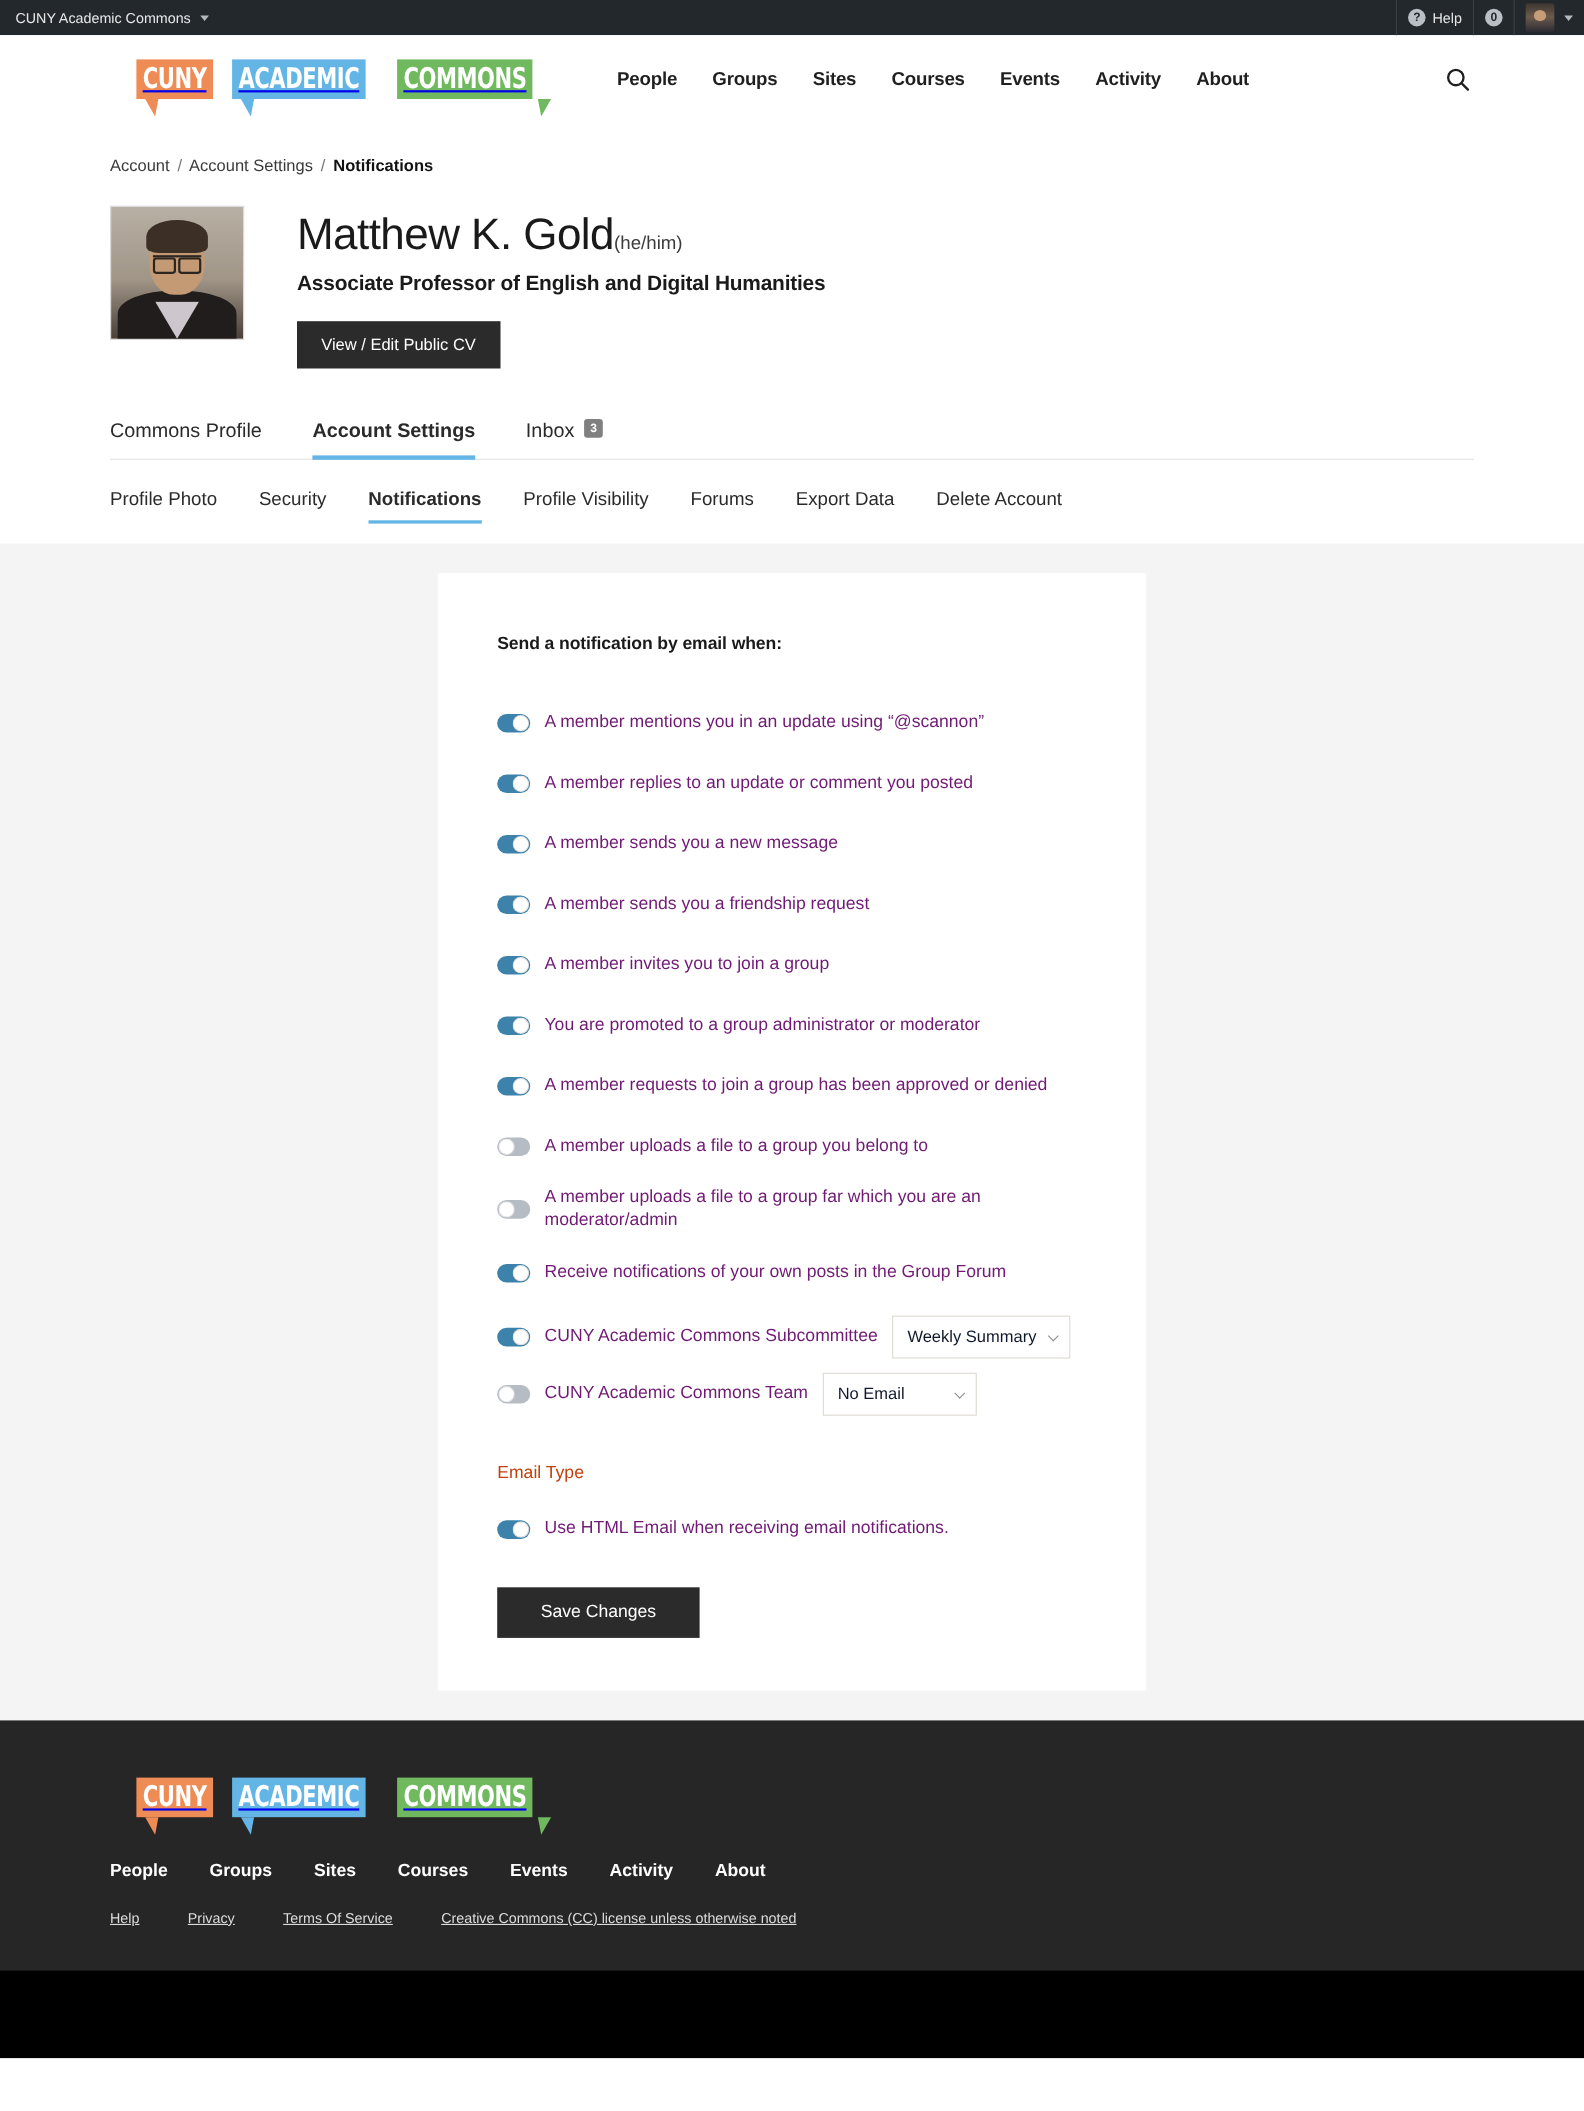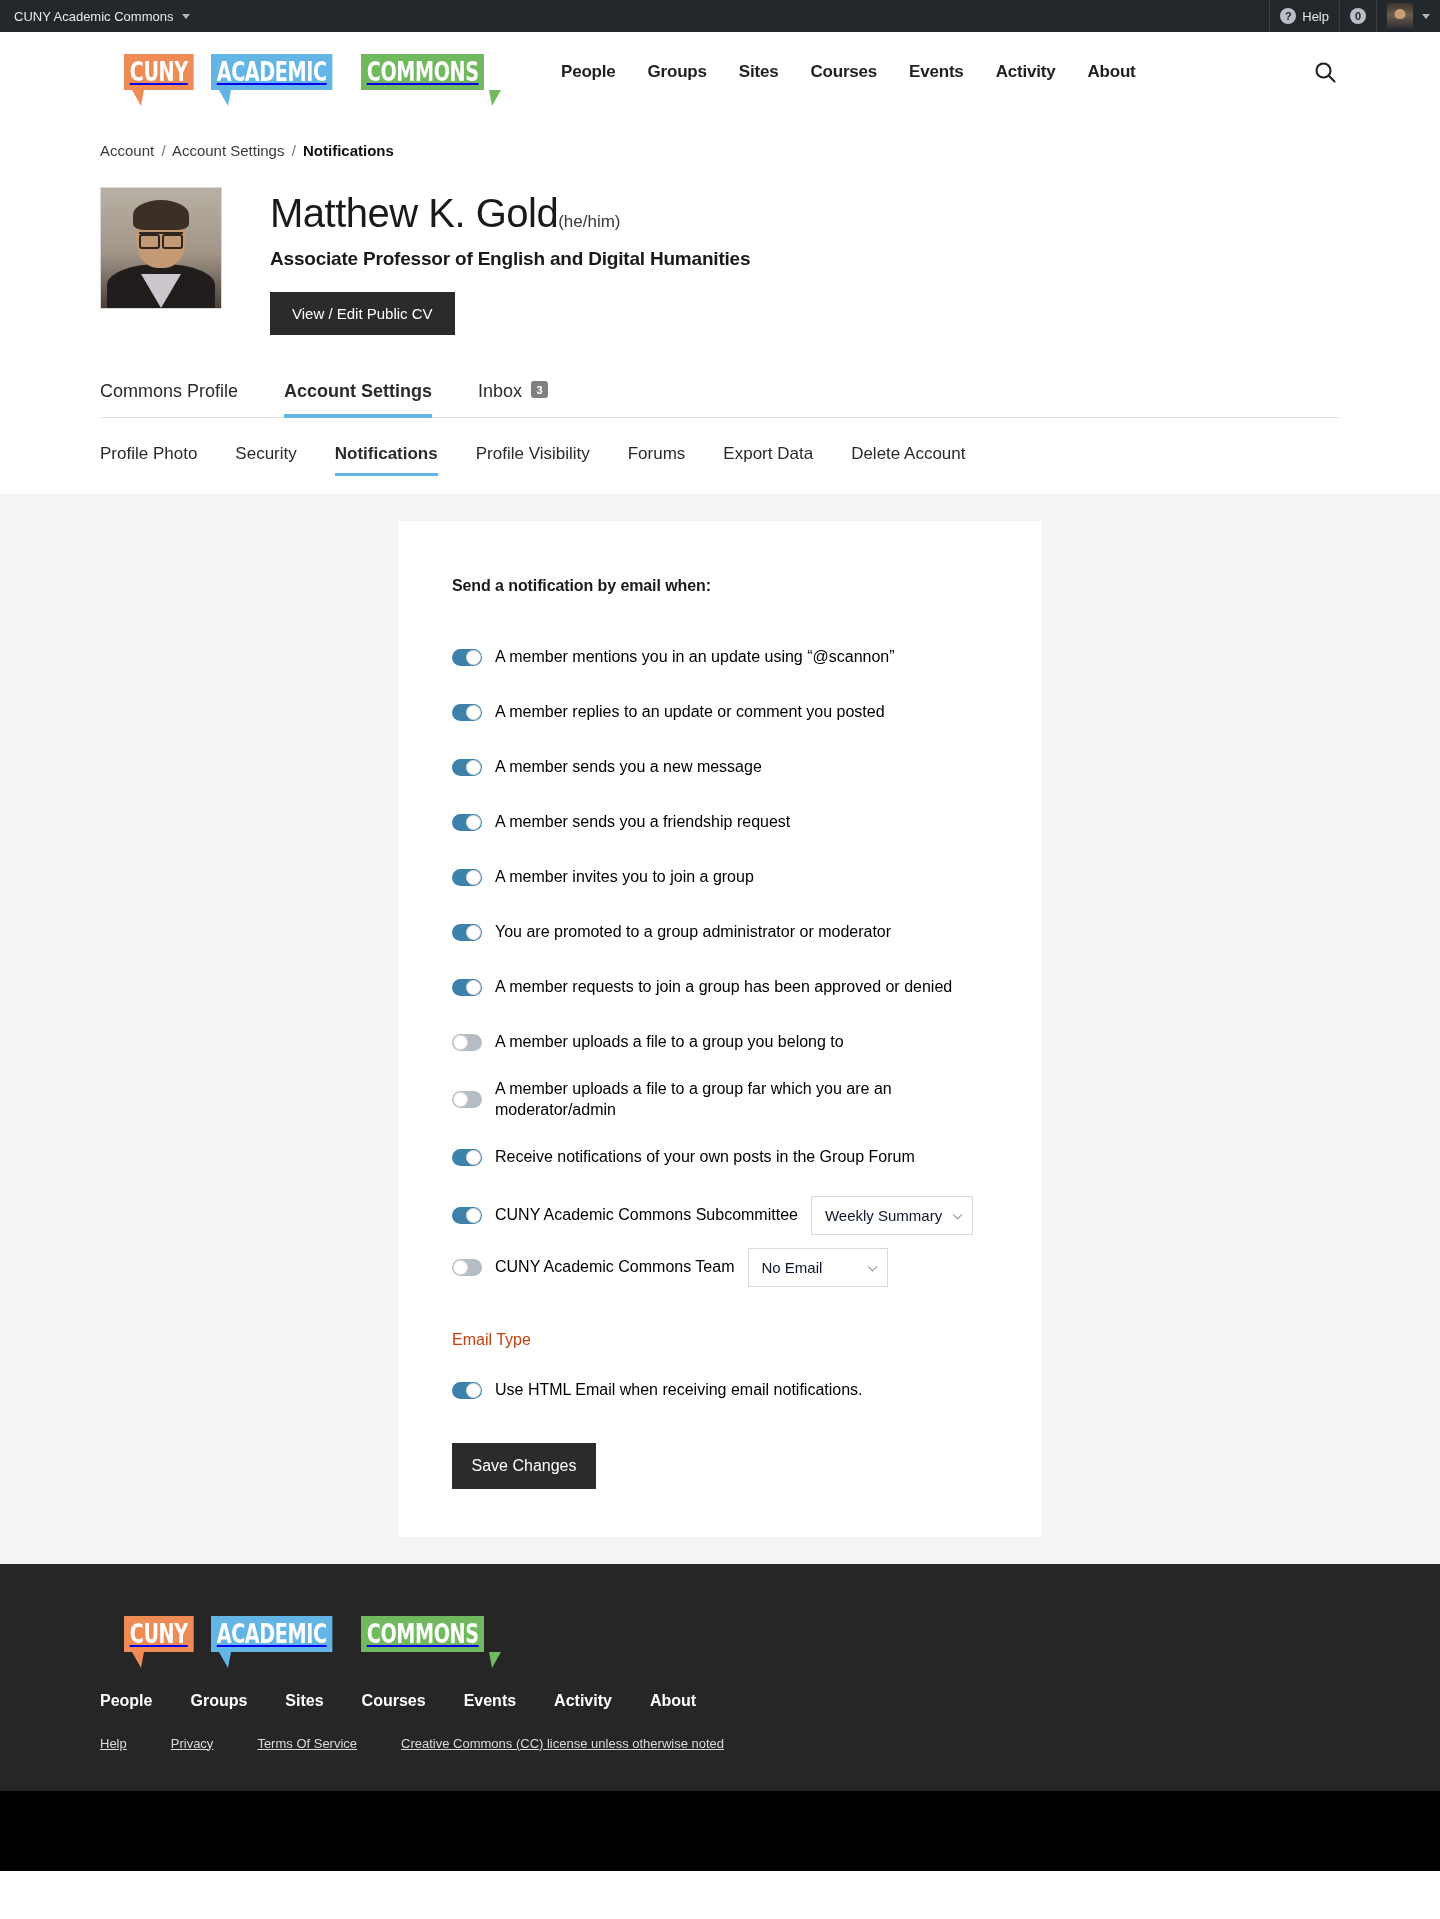--- a/index.html
+++ b/index.html
@@ -237,21 +237,21 @@
   .section-title {
     font-size: 16px; font-weight: bold; color: #1a1a1a;
     margin-bottom: 44px; letter-spacing: -0.1px;
   }
   .opt-row {
     display: flex; align-items: center;
     gap: 13px;
     min-height: 36px;
     margin-bottom: 0;
   }
-  .opt-label { font-size: 16px; color: #000000; line-height: 1.3; }
+  .opt-label { font-size: 16px; color: #701a75; line-height: 1.3; }
   .toggle {
     width: 30px; height: 17px; border-radius: 9px;
     position: relative; flex: none; cursor: pointer;
     border: none;
   }
   .toggle.on  { background: #3d82ab; }
   .toggle.off { background: #b6bcc4; }
   .toggle .knob {
     position: absolute; top: 1px;
     width: 15px; height: 15px; border-radius: 50%;
@@ -279,21 +279,21 @@
     transform: translateY(-70%) rotate(45deg);
   }
   .email-type-title {
     font-size: 16px; font-weight: normal; color: #c2410c;
     margin-top: 42px; margin-bottom: 24px;
   }
   .save-btn {
     margin-top: 34px;
     background: #2b2b2b; color: #fff;
     font-size: 16px; font-weight: 500;
-    padding: 14px 0; width: 144px;
+    padding: 14px 0; width: 184px;
     border: none; cursor: pointer;
     font-family: "Liberation Sans", sans-serif;
   }
 
   
   .site-footer {
     background: #262626;
     padding: 52px 100px 40px 100px;
   }
   .footer-nav {

